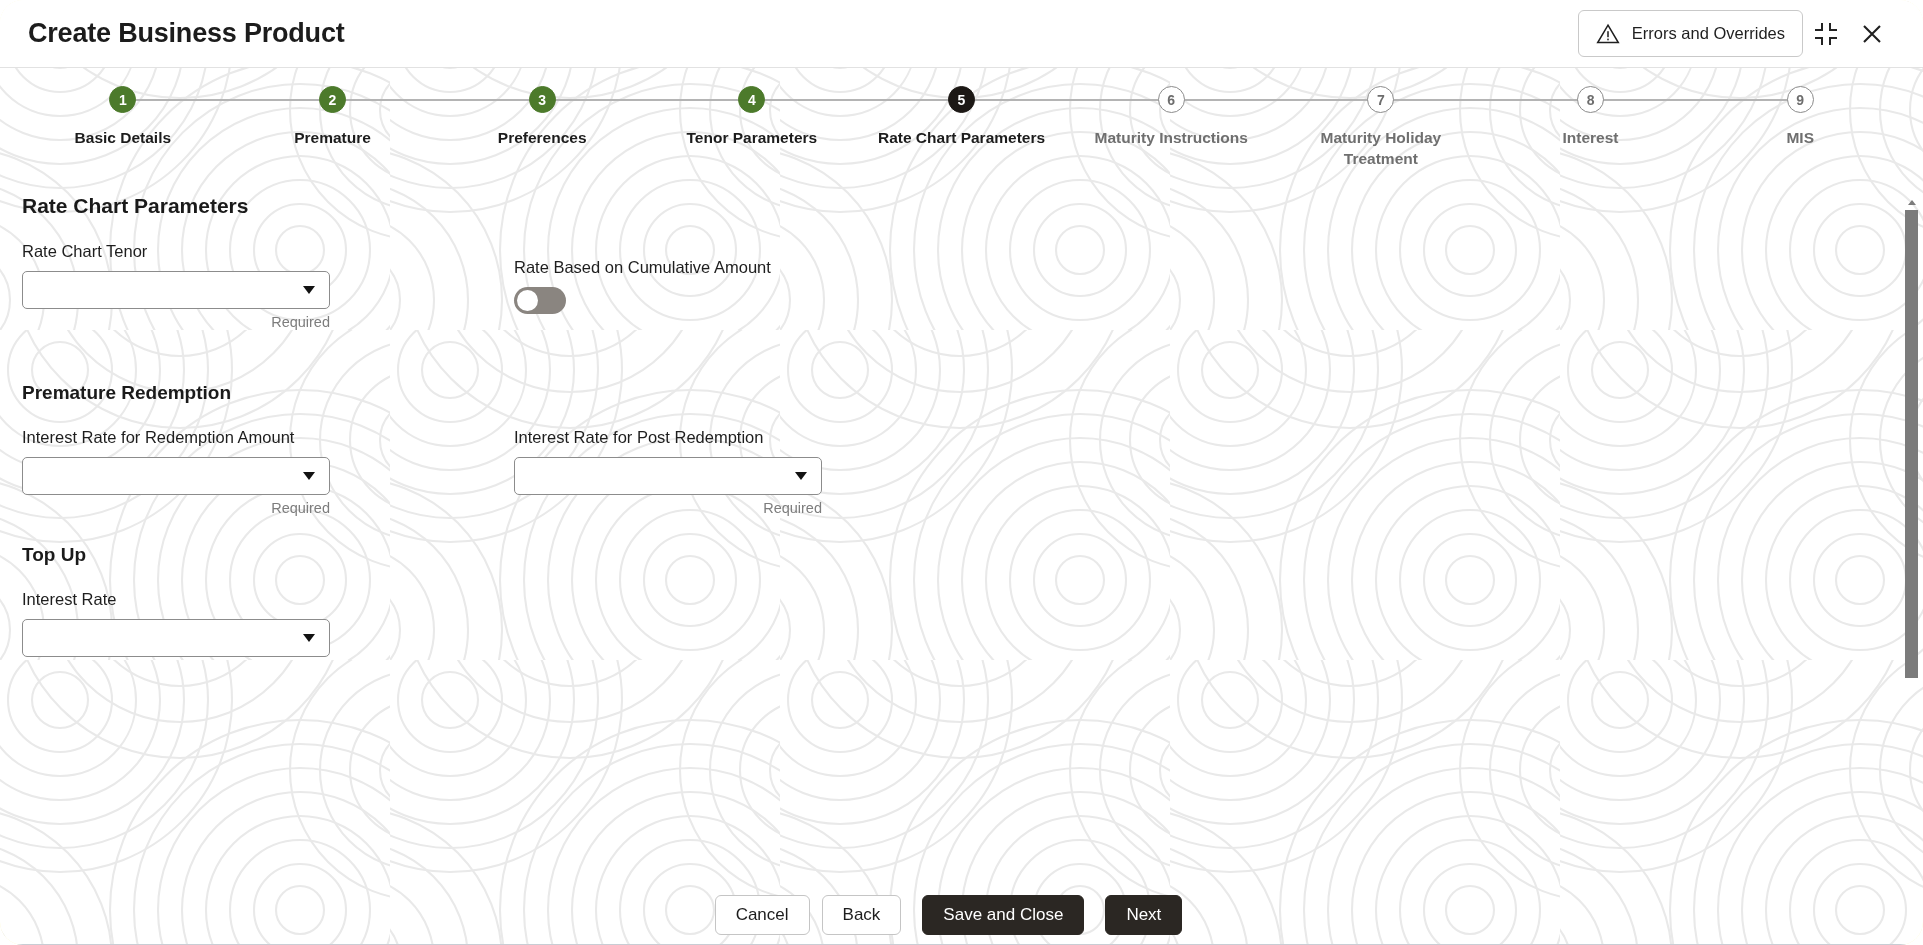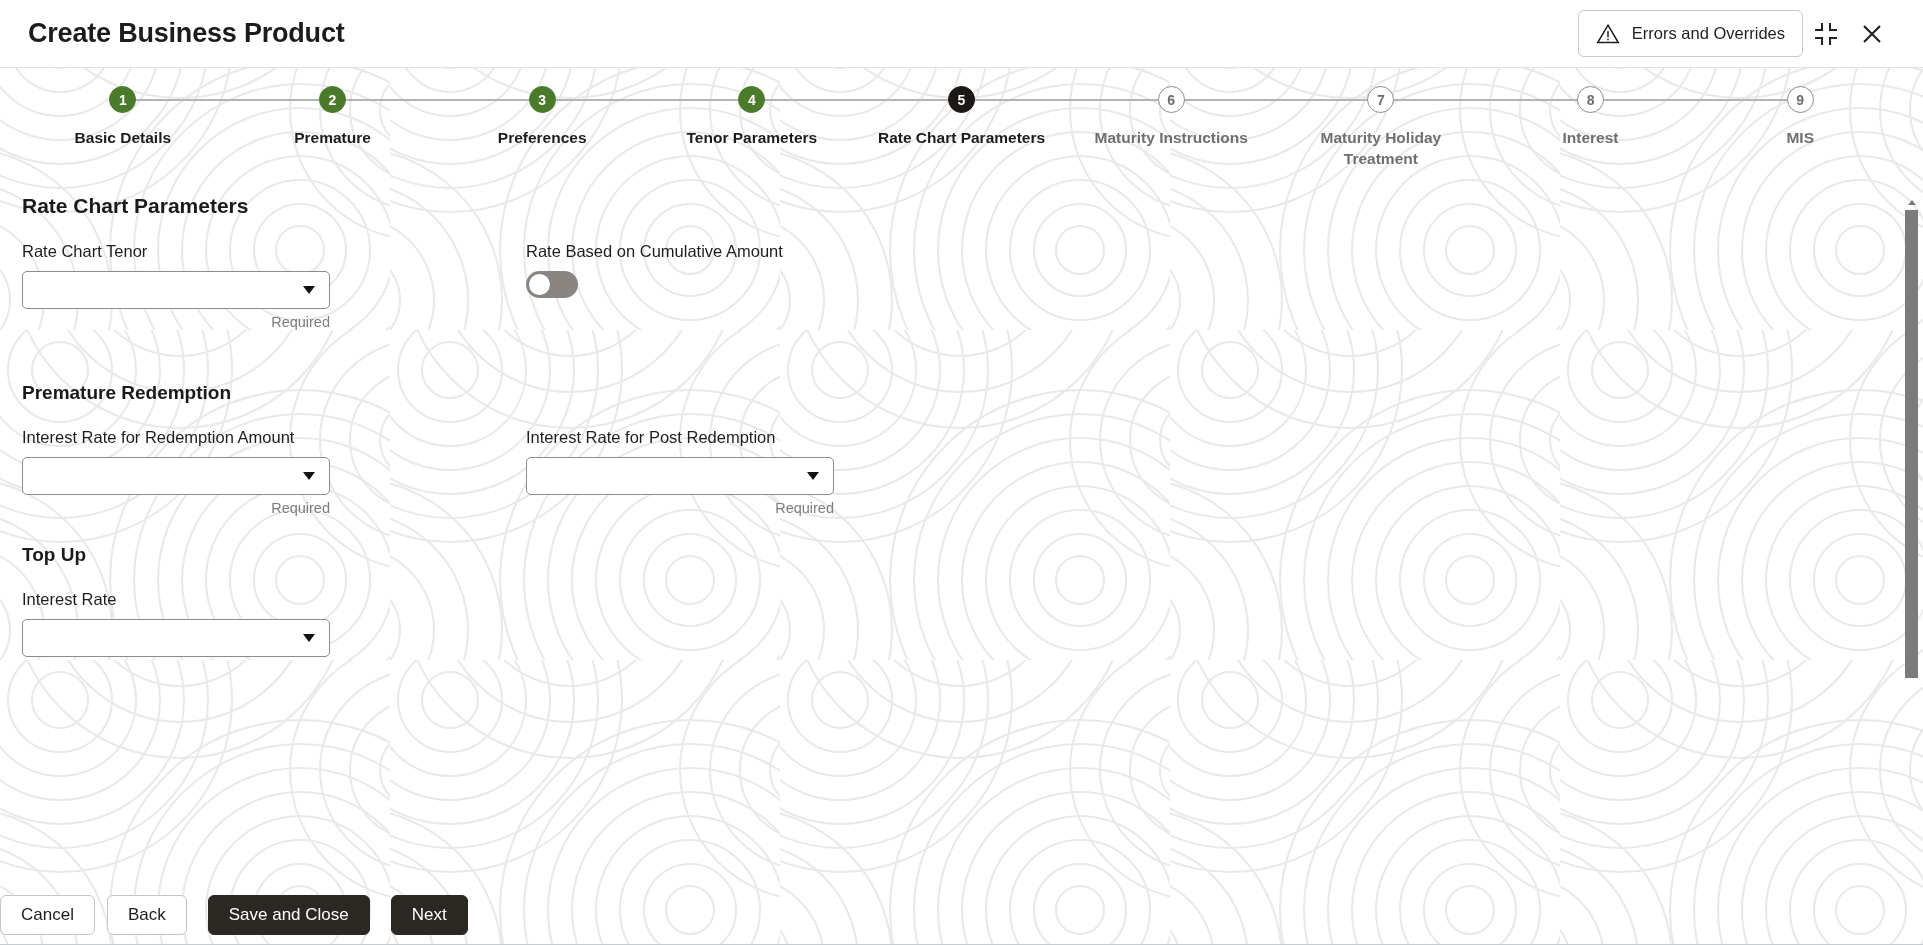--- a/index.html
+++ b/index.html
@@ -22,20 +22,21 @@
     z-index: 0;
   }
 
   
   .app {
     position: relative;
     width: 1923px;
     height: 945px;
     background: #fef9c3;
     overflow: hidden;
+    border-radius: 23px;
   }
 
   
   .header {
     position: relative;
     z-index: 3;
     height: 68px;
     background: #ffffff;
     display: flex;
     align-items: center;
@@ -175,21 +176,22 @@
   .section-title {
     font-size: 21px;
     font-weight: bold;
     color: #1a1a1a;
     margin-bottom: 24px;
   }
   .section-title.sub { font-size: 19px; }
 
   .grid {
     display: flex;
-    gap: 16px;
+    gap: 4px;
+    align-items: center;
   }
   .col {
     width: 488px;
     flex: 0 0 488px;
   }
 
   .field { position: relative; }
   .field-label {
     display: block;
     font-size: 16.5px;
@@ -264,21 +266,21 @@
     cursor: pointer;
   }
 
   
   .footer {
     position: relative;
     z-index: 3;
     height: 60px;
     display: flex;
     align-items: center;
-    justify-content: flex-start;
+    justify-content: center;
     gap: 12px;
     padding: 0 26px 0 0;
     border-bottom: 1px solid #c8cdd4;
   }
   .btn {
     height: 40px;
     min-width: 74px;
     padding: 0 20px;
     font-size: 17px;
     border-radius: 6px;

